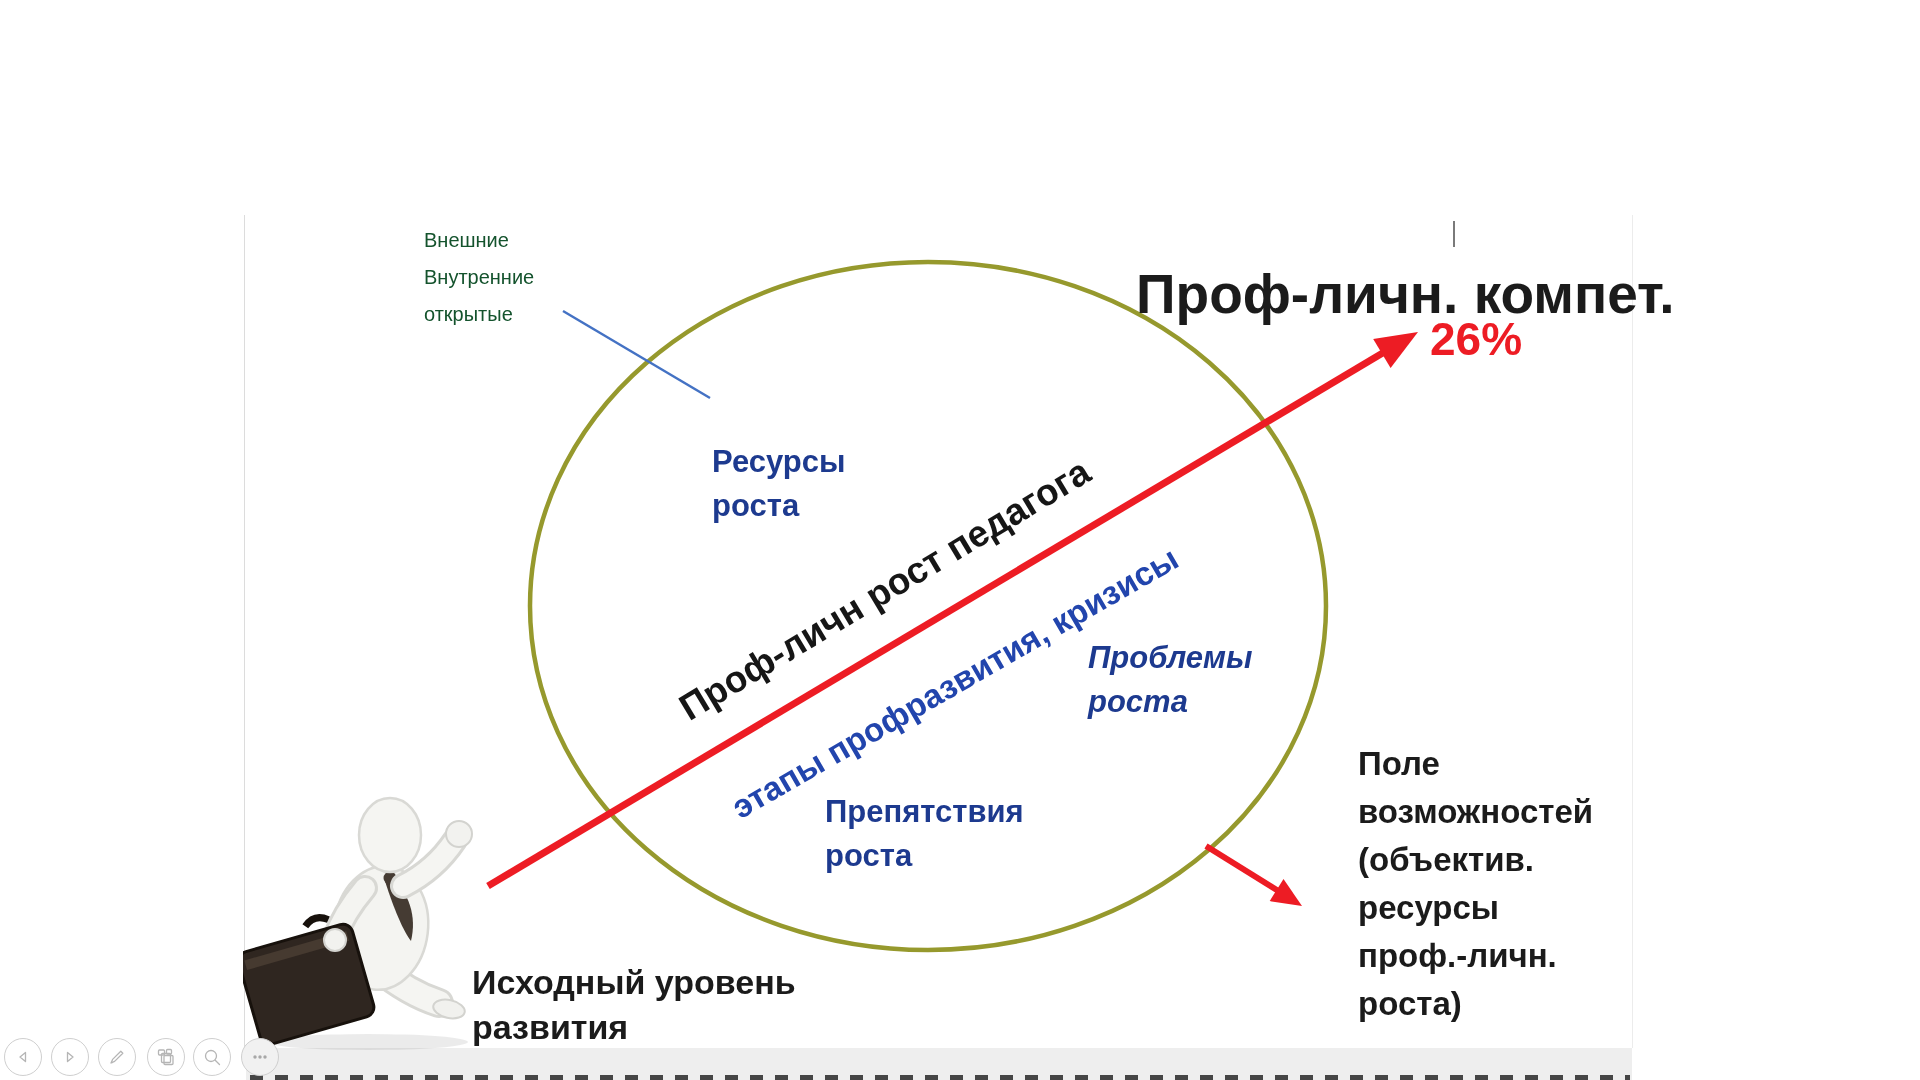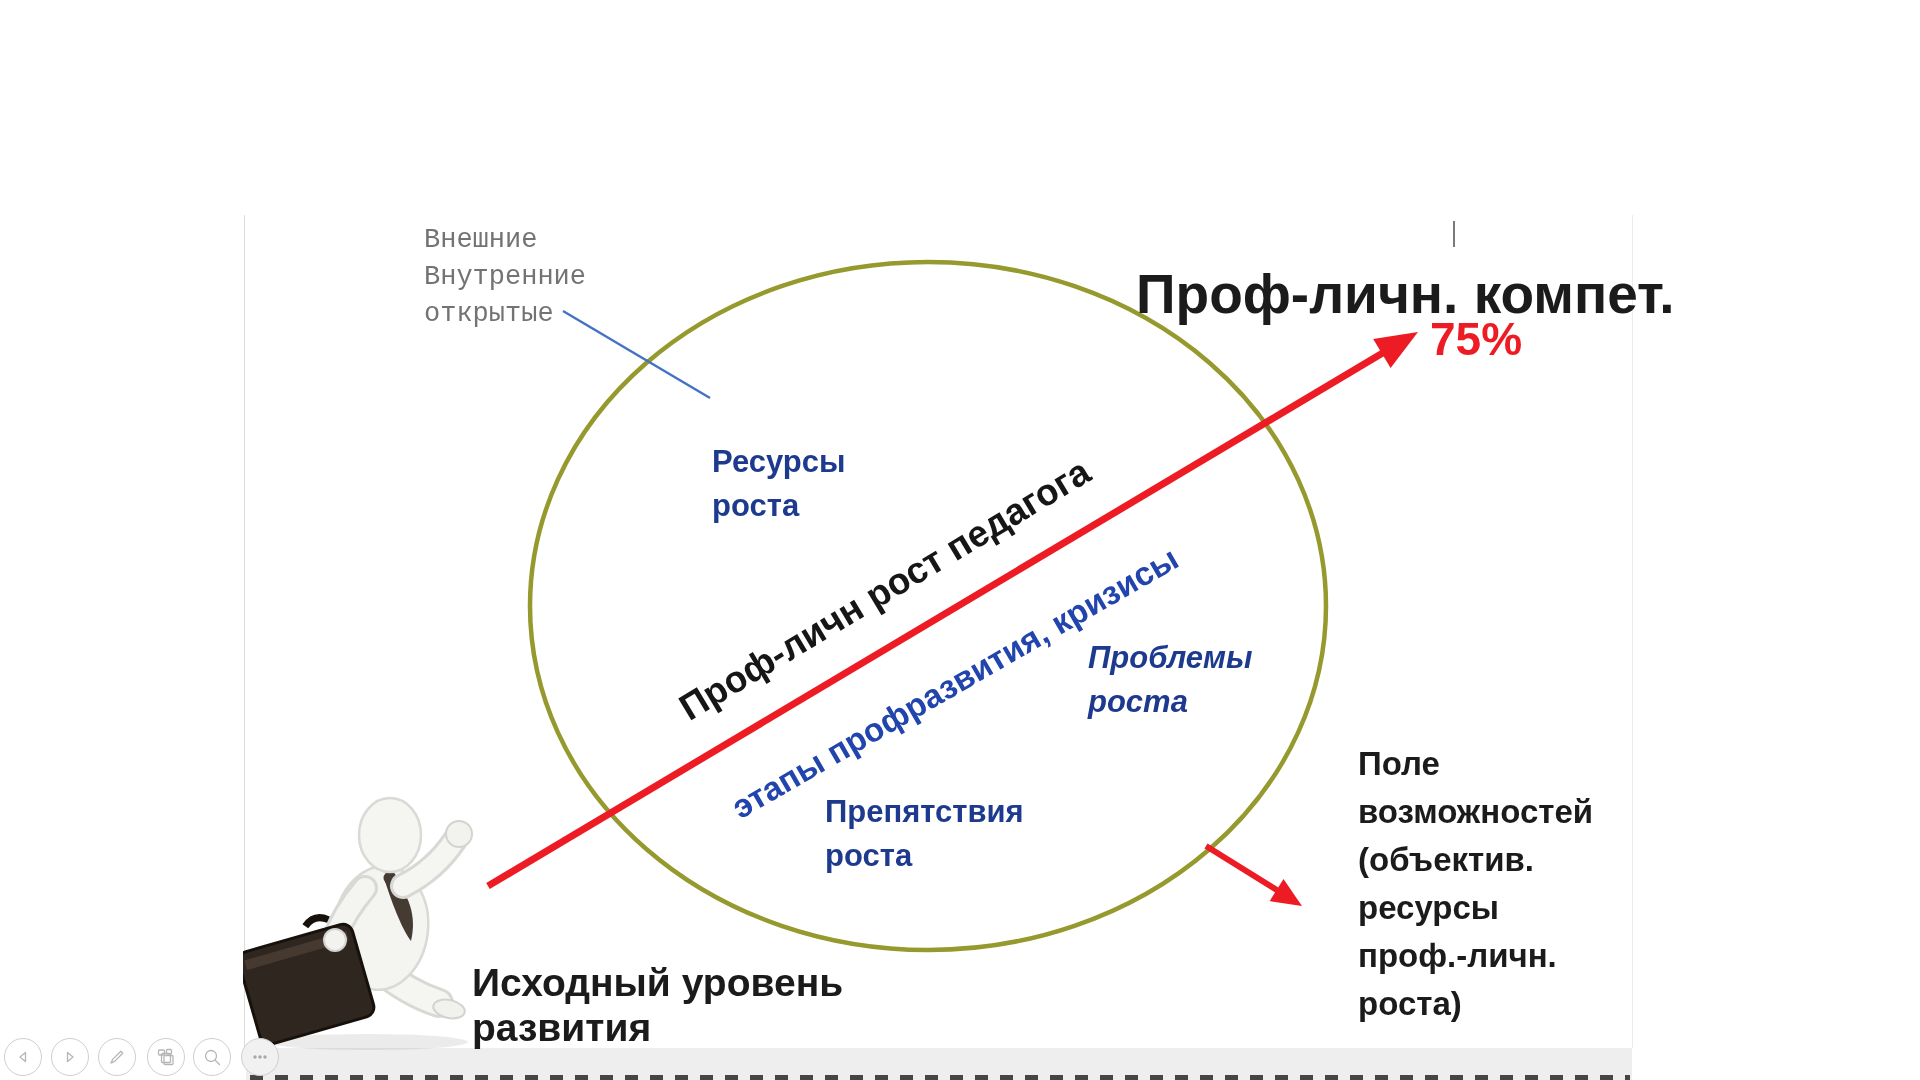--- a/index.html
+++ b/index.html
@@ -19,29 +19,29 @@
 
   
   .slide-border-left{left:244px;top:215px;width:1px;height:833px;background:#dcdcdc;}
   .slide-border-right{left:1632px;top:215px;width:1px;height:833px;background:#ececec;}
   .slide-footer-strip{left:246px;top:1048px;width:1386px;height:32px;background:#eeeeee;}
   .bottom-dashes{left:250px;top:1075px;width:1380px;height:5px;
      background:repeating-linear-gradient(90deg,#454545 0 13px,transparent 13px 25px);}
   .text-caret{left:1453px;top:221px;width:2px;height:26px;background:#7a7a7a;}
 
   
-  .callout-text{left:424px;top:222px;font-family:Liberation Mono, monospace;
-     font-size:27px;line-height:37px;color:#737373;}
+  .callout-text{left:424px;top:222px;font-family:Liberation Sans, sans-serif;
+     font-size:20px;line-height:37px;color:#14532d;}
   .competence-title{left:1136px;top:262px;font-size:55px;font-weight:700;color:var(--ink);}
   .percent-label{left:1430px;top:312px;font-size:46px;font-weight:700;color:var(--accent-red);}
   .resources-label{left:712px;top:440px;font-size:31px;line-height:44px;font-weight:700;color:var(--navy);}
   .problems-label{left:1088px;top:636px;font-size:31px;line-height:44px;font-weight:700;color:var(--navy);font-style:italic;}
   .obstacles-label{left:825px;top:790px;font-size:31px;line-height:44px;font-weight:700;color:var(--navy);}
   .field-label{left:1310px;top:740px;font-size:33px;line-height:48px;font-weight:700;color:var(--ink);margin-left:48px;}
-  .baseline-label{left:472px;top:960px;font-size:39px;line-height:45px;font-weight:700;color:var(--ink);}
+  .baseline-label{left:472px;top:960px;font-size:34px;line-height:45px;font-weight:700;color:var(--ink);}
   .rotated-black{left:885px;top:590px;font-size:37px;font-weight:700;color:#161616;
      transform:translate(-50%,-50%) rotate(-31deg);}
   .rotated-blue{left:955px;top:683px;font-size:33px;font-weight:700;color:var(--royal-blue);
      transform:translate(-50%,-50%) rotate(-30deg);}
 
   
   .ctl{position:absolute;top:1038px;width:38px;height:38px;border-radius:50%;
        border:1.2px solid #cfcfcf;background:#ffffff;padding:0;cursor:pointer;
        display:flex;align-items:center;justify-content:center;}
   .ctl svg{width:24px;height:24px;stroke:#b5b5b5;fill:none;stroke-width:1.3;
@@ -101,21 +101,21 @@
     <rect x="10" y="166" width="106" height="10" fill="#463a30"></rect>
     <path d="M78 150 q 12 -10 24 0" stroke="#17110c" stroke-width="7" fill="none"></path>
   </g>
   <circle cx="92" cy="162" r="11" fill="#f2f2ef" stroke="#d3d3cf" stroke-width="2"></circle>
 </svg>
 
 <div class="abs callout-text preline">Внешние
 Внутренние
 открытые</div>
 <div class="abs competence-title nowrap">Проф-личн. компет.</div>
-<div class="abs percent-label">75%</div>
+<div class="abs percent-label">26%</div>
 <div class="abs resources-label preline">Ресурсы
 роста</div>
 <div class="abs rotated-black nowrap">Проф-личн рост педагога</div>
 <div class="abs rotated-blue nowrap">этапы профразвития, кризисы</div>
 <div class="abs problems-label preline">Проблемы
 роста</div>
 <div class="abs obstacles-label preline">Препятствия
 роста</div>
 <div class="abs field-label preline">Поле
 возможностей

